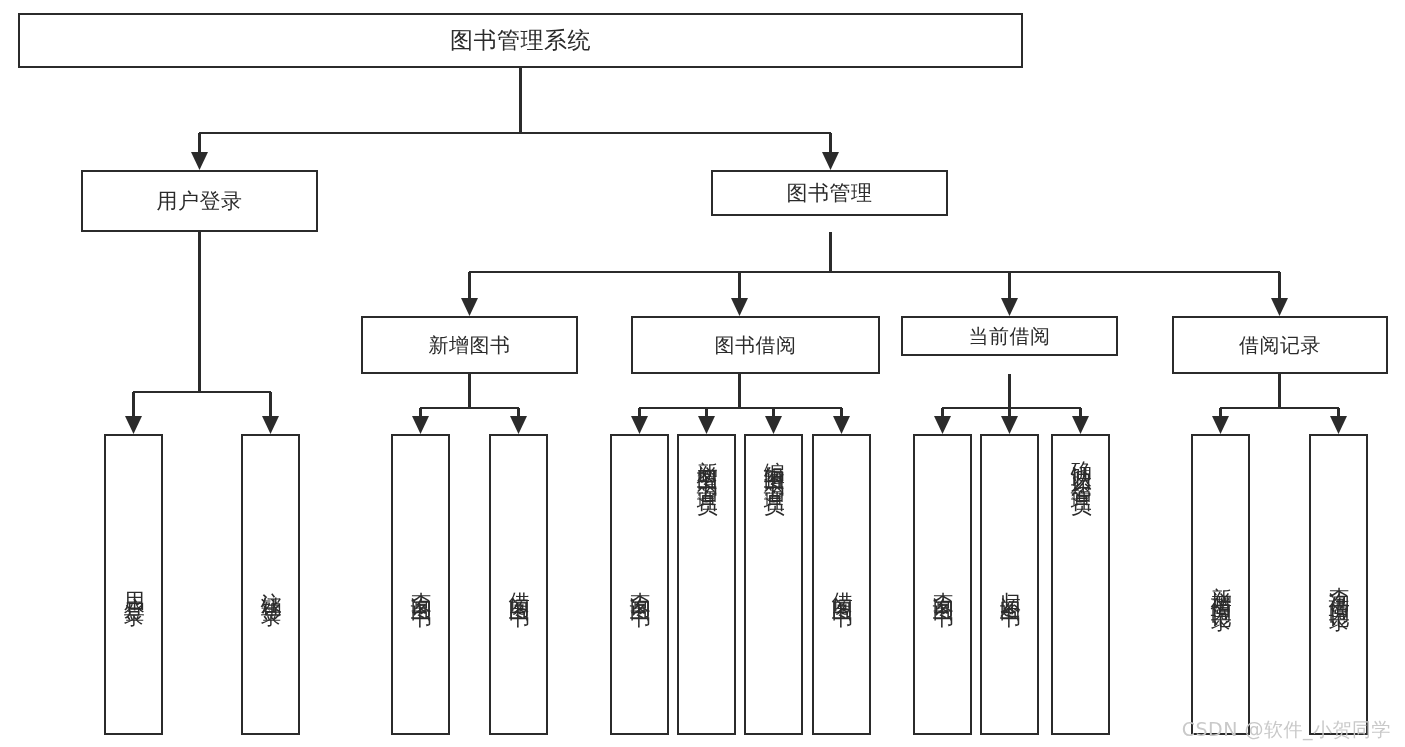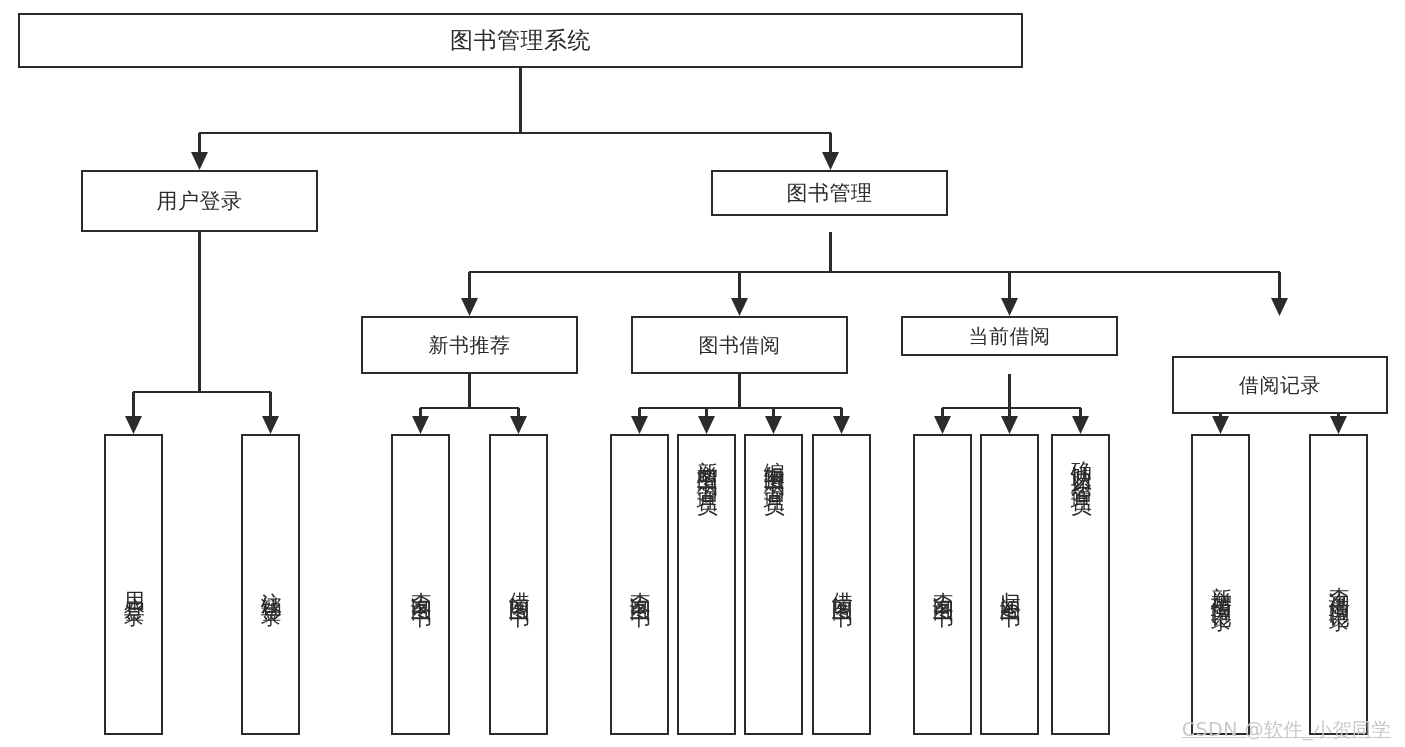--- a/index.html
+++ b/index.html
@@ -93,21 +93,20 @@
   
   #watermark {
     position: absolute;
     right: 14px;
     bottom: 4px;
     font-size: 19px;
     color: #c9c9c9;
     letter-spacing: 0.5px;
     white-space: nowrap;
     z-index: 3;
-    text-decoration: underline;
   }
 </style>
 </head>
 <body>
 
 <div id="canvas">
 
   <svg id="wires" viewBox="0 0 1405 747" width="1405" height="747">
 
     <line x1="520.5" y1="68" x2="520.5" y2="133"></line>
@@ -177,32 +176,32 @@
 
   <div class="node lvl2" style="left:81px; top:170px; width:237px; height:62px;">
     <span class="node-label">用户登录</span>
   </div>
 
   <div class="node lvl2" style="left:711px; top:170px; width:237px; height:46px;">
     <span class="node-label">图书管理</span>
   </div>
 
   <div class="node lvl3" style="left:361px; top:316px; width:217px; height:58px;">
-    <span class="node-label">新书推荐</span>
-  </div>
-
-  <div class="node lvl3" style="left:631px; top:316px; width:217px; height:58px;">
+    <span class="node-label">新增图书</span>
+  </div>
+
+  <div class="node lvl3" style="left:631px; top:316px; width:249px; height:58px;">
     <span class="node-label">图书借阅</span>
   </div>
 
   <div class="node lvl3" style="left:901px; top:316px; width:217px; height:40px;">
     <span class="node-label">当前借阅</span>
   </div>
 
-  <div class="node lvl3" style="left:1172px; top:316px; width:216px; height:58px;margin-top:40px;">
+  <div class="node lvl3" style="left:1172px; top:316px; width:216px; height:58px;">
     <span class="node-label">借阅记录</span>
   </div>
 
   <div class="node leaf short" style="left:104px; top:434px; width:59px; height:301px;">
     <span class="node-label">用户登录</span>
   </div>
 
   <div class="node leaf short" style="left:241px; top:434px; width:59px; height:301px;">
     <span class="node-label">注销登录</span>
   </div>

